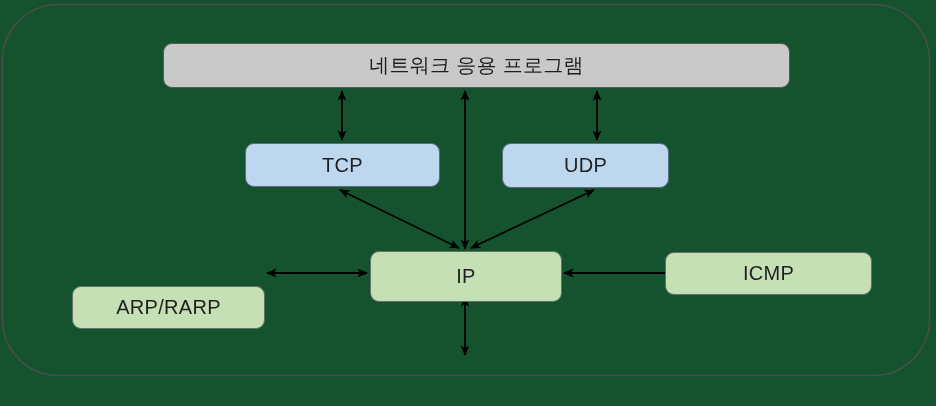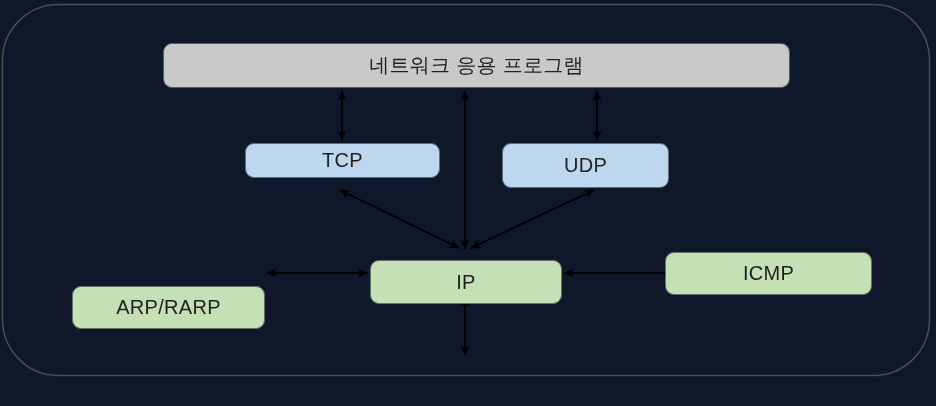--- a/index.html
+++ b/index.html
@@ -5,21 +5,21 @@
   html, body {
     margin: 0;
     padding: 0;
     background: #ffffff;
     font-family: "Liberation Sans", "DejaVu Sans", sans-serif;
   }
   .stage {
     position: relative;
     width: 936px;
     height: 406px;
-    background: #0f172a;
+    background: #14532d;
     overflow: hidden;
   }
   .connector-layer {
     position: absolute;
     left: 0;
     top: 0;
     width: 936px;
     height: 406px;
   }
   .node {
@@ -29,24 +29,24 @@
     align-items: center;
     justify-content: center;
     border-radius: 9px;
     border: 1.4px solid #595959;
     color: #1f1f1f;
     font-size: 20px;
     letter-spacing: 0.3px;
     white-space: nowrap;
   }
   .node-app  { left:163px; top:43px;  width:627px; height:45px; background:#c9c9c9; }
-  .node-tcp  { left:245px; top:143px; width:195px; height:35px; background:#bdd7ee; border-color:#5a6c7d; }
+  .node-tcp  { left:245px; top:143px; width:195px; height:44px; background:#bdd7ee; border-color:#5a6c7d; }
   .node-udp  { left:502px; top:143px; width:167px; height:45px; background:#bdd7ee; border-color:#5a6c7d; }
   .node-arp  { left:72px;  top:252px; width:193px; height:43px; background:#c5e0b4; border-color:#63716b;margin-top:34px; }
-  .node-ip   { left:370px; top:260px; width:192px; height:44px; background:#c5e0b4; border-color:#63716b; }
+  .node-ip   { left:370px; top:251px; width:192px; height:51px; background:#c5e0b4; border-color:#63716b; }
   .node-icmp { left:665px; top:252px; width:207px; height:43px; background:#c5e0b4; border-color:#63716b;text-align:center; }
   .node-lan  { left:276px; top:357px; width:381px; height:44px; background:#7f7f7f; border-color:#404040; border-width:1.8px; color:#ffffff; }
 </style>
 </head>
 <body>
 
 <div class="stage">
 
   <svg class="connector-layer" width="936" height="406" viewBox="0 0 936 406" xmlns="http://www.w3.org/2000/svg">
     <defs>

